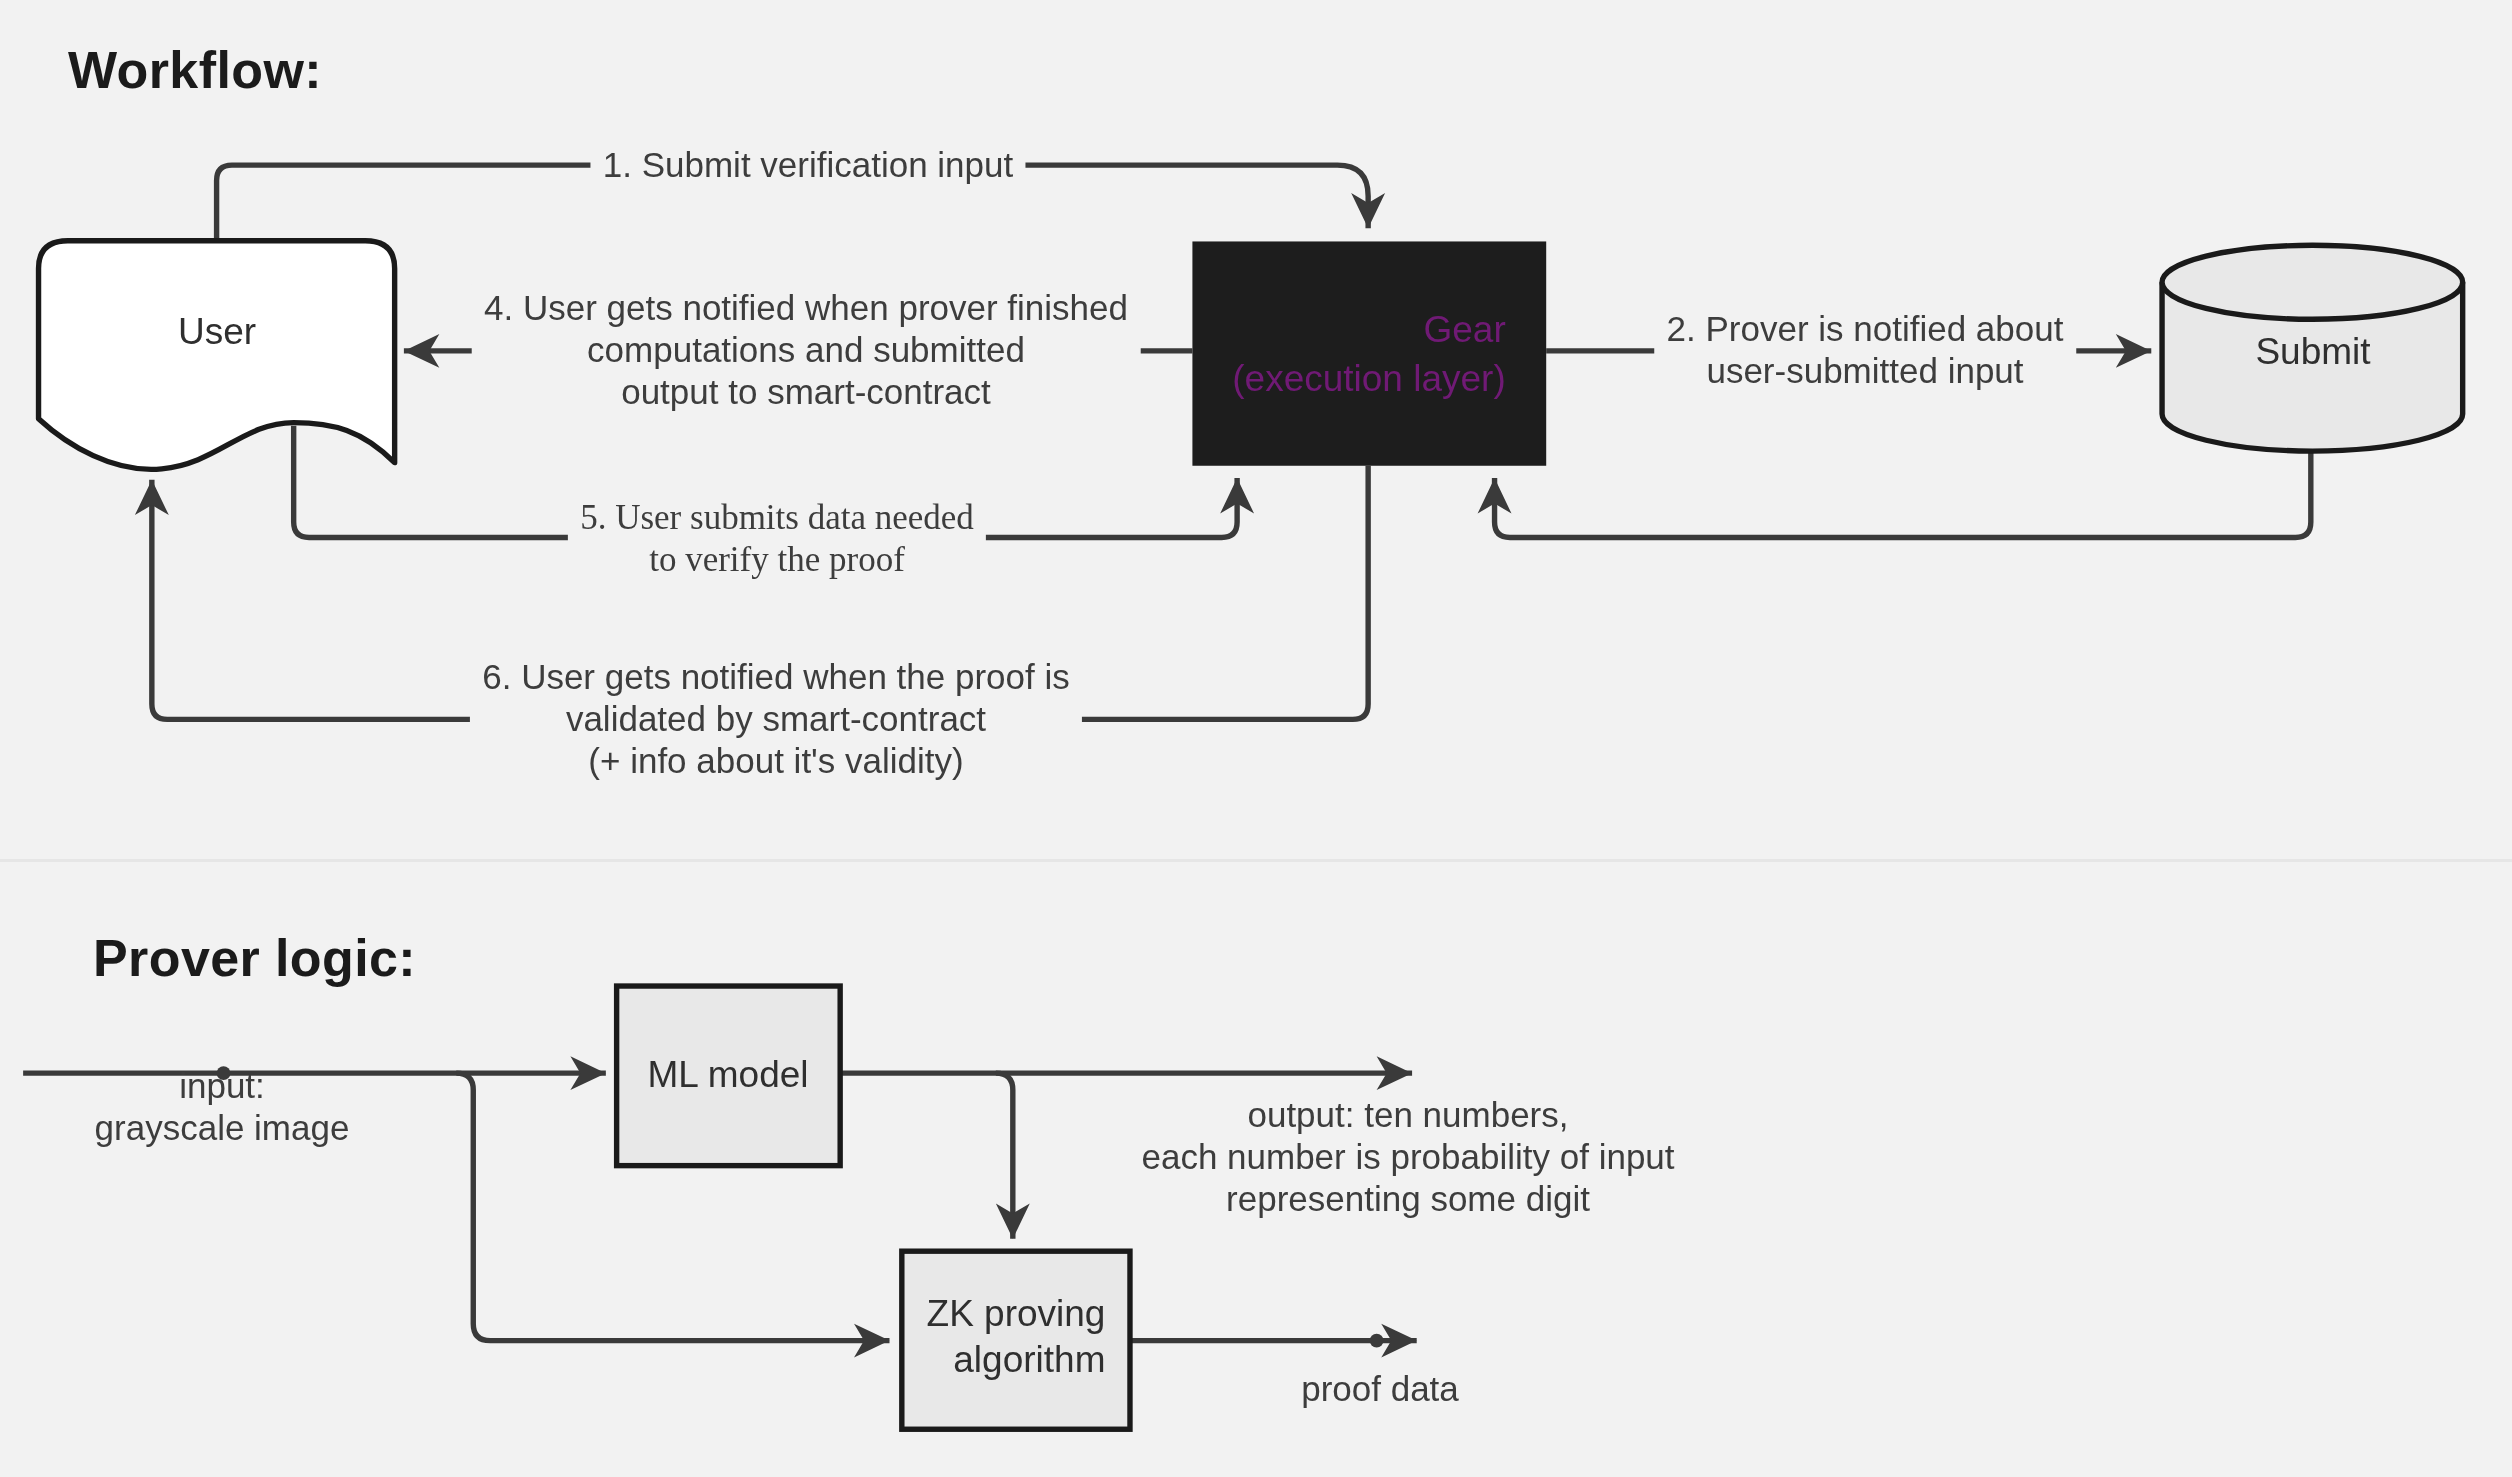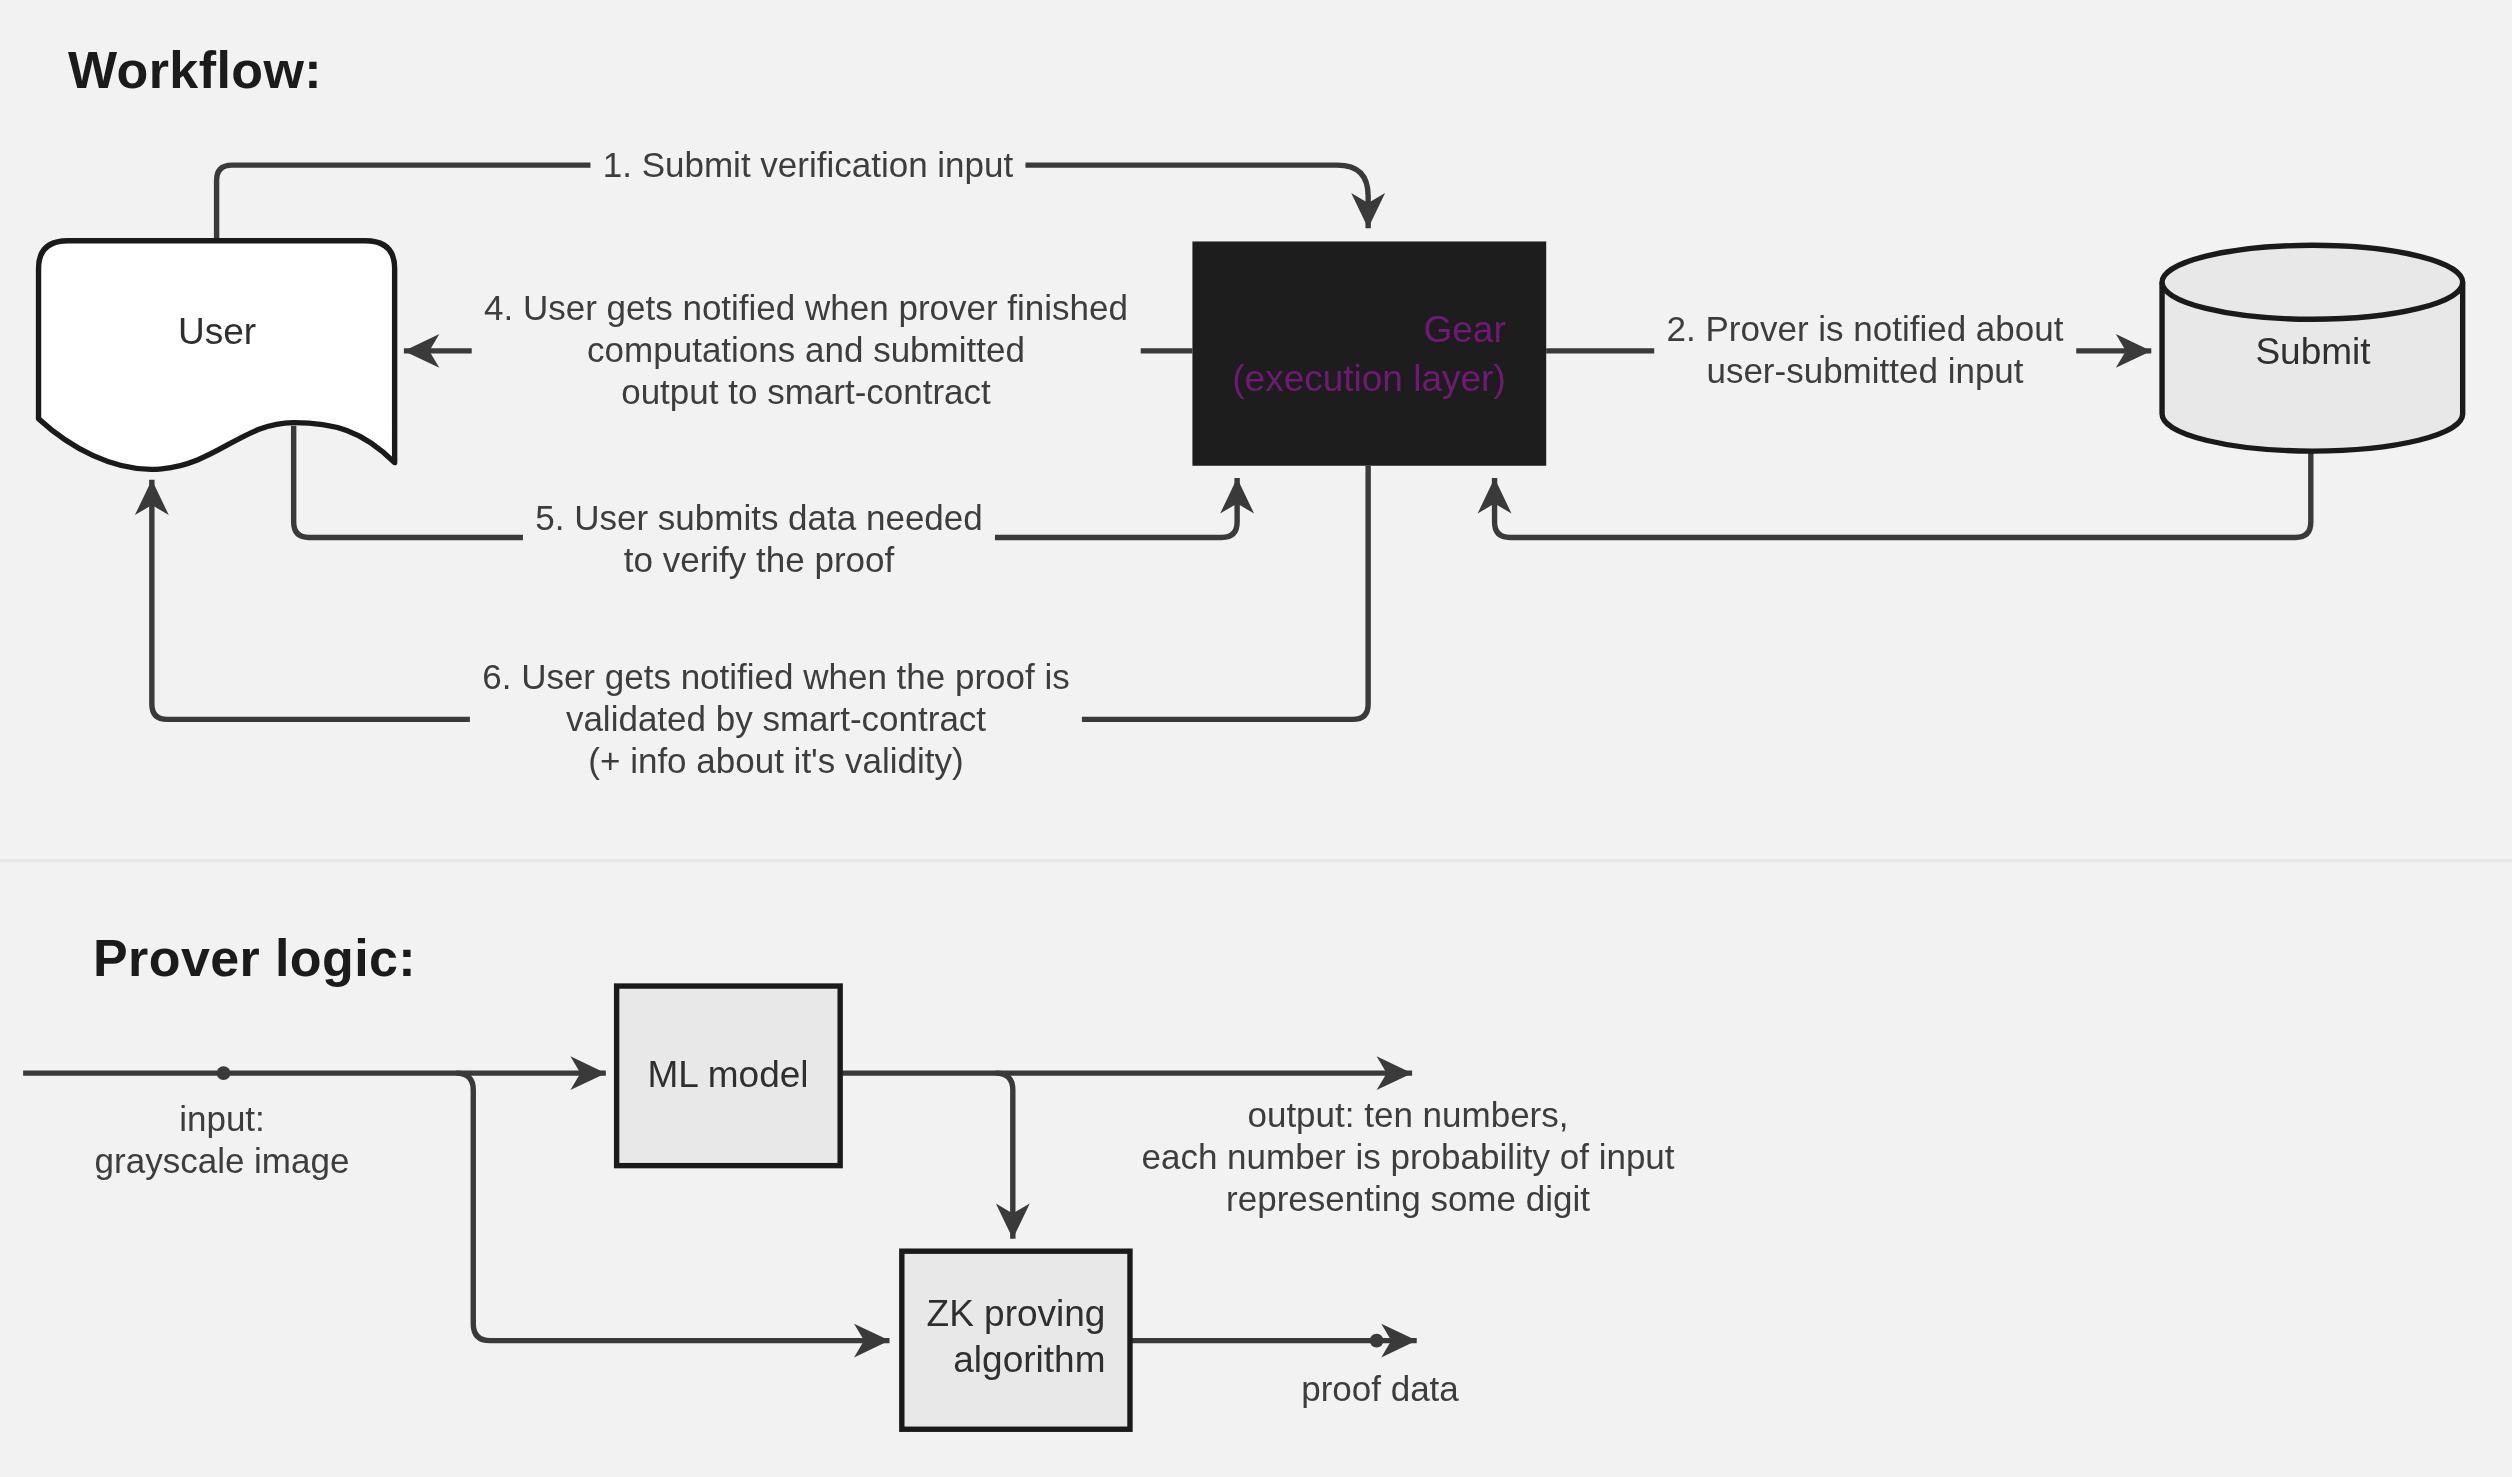--- a/index.html
+++ b/index.html
@@ -133,27 +133,27 @@
   <div class="node-label" style="left:728px; top:1075px;">ML model</div>
   <div class="node-label" style="left:1016px; top:1337px;">ZK proving
 algorithm</div>
 
   <div class="edge-label" style="left:808px; top:164px;">1. Submit verification input</div>
   <div class="edge-label" style="left:1865px; top:349px;">2. Prover is notified about
 user-submitted input</div>
   <div class="edge-label" style="left:806px; top:349px;">4. User gets notified when prover finished
 computations and submitted
 output to smart-contract</div>
-  <div class="edge-label" style="left:759px; top:538px;">5. User submits data needed
+  <div class="edge-label" style="left:777px; top:538px;font-family:Liberation Serif, serif;">5. User submits data needed
 to verify the proof</div>
   <div class="edge-label" style="left:776px; top:718px;">6. User gets notified when the proof is
 validated by smart-contract
 (+ info about it's validity)</div>
 
-  <div class="edge-label no-bg" style="left:222px; top:1139px;">input:
+  <div class="edge-label no-bg" style="left:222px; top:1106px;">input:
 grayscale image</div>
   <div class="edge-label no-bg" style="left:1408px; top:1156px; line-height:42px;">output: ten numbers,
 each number is probability of input
 representing some digit</div>
   <div class="edge-label no-bg" style="left:1380px; top:1388px;">proof data</div>
 
 </div>
 
 
 </body></html>

